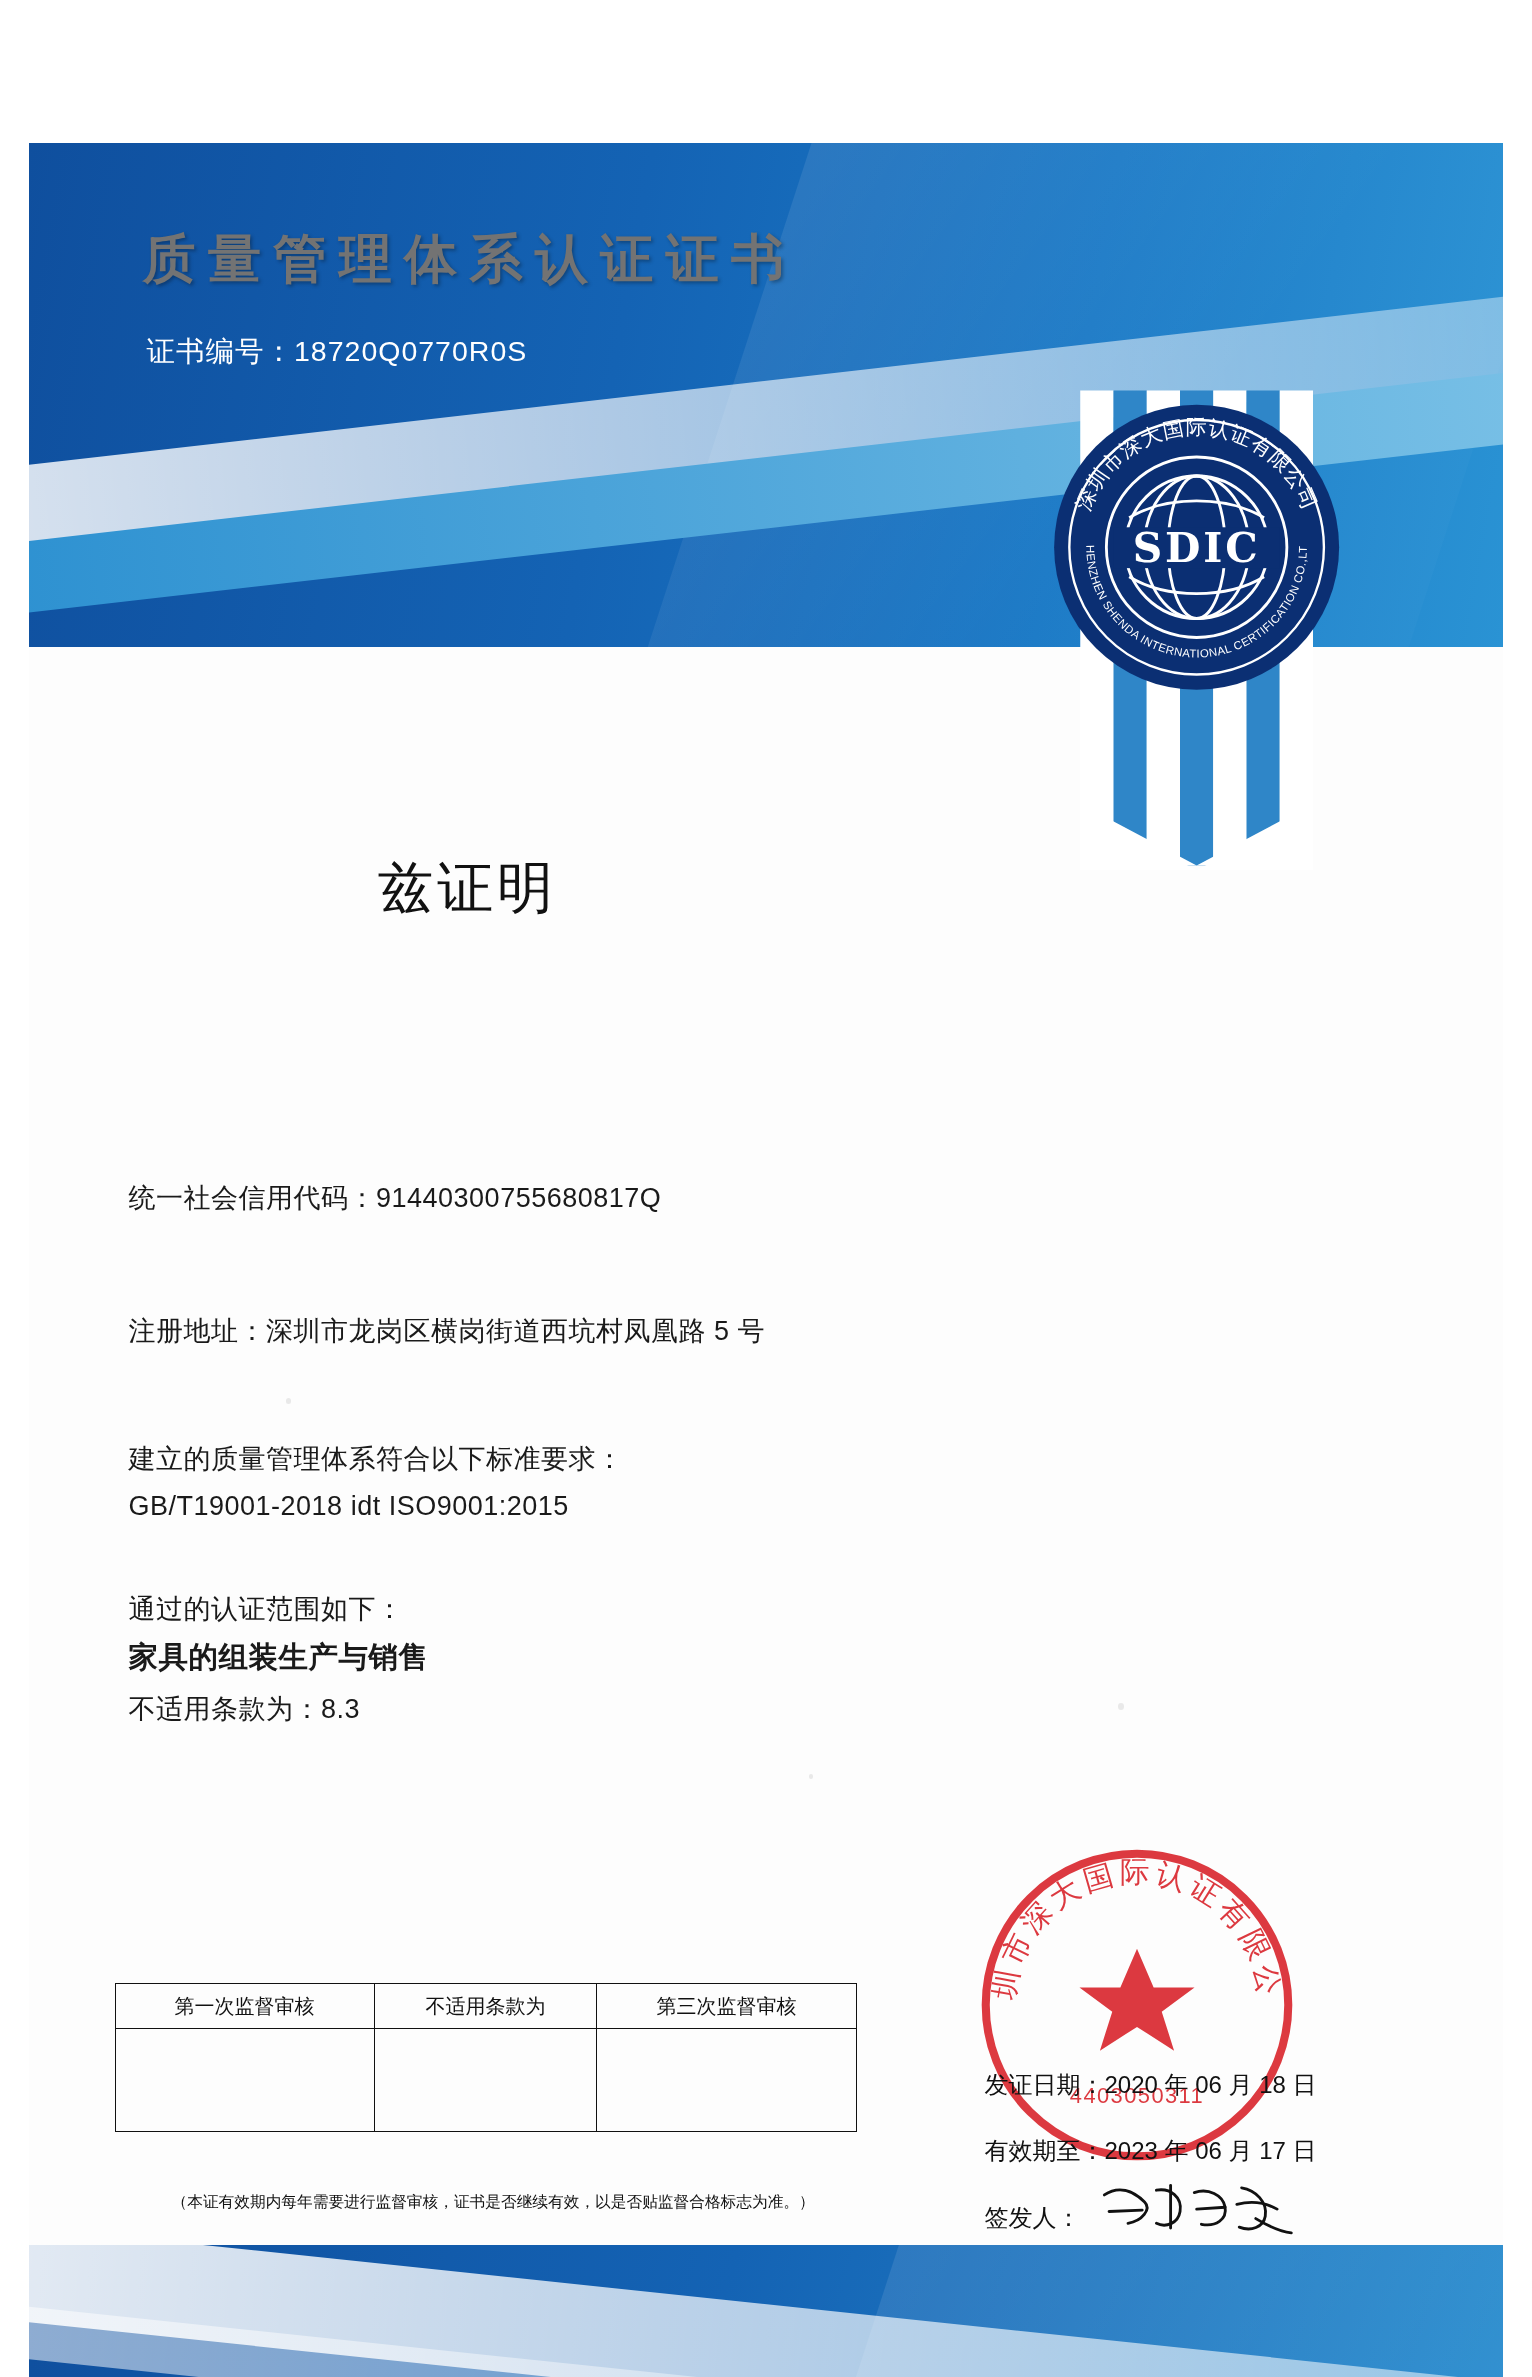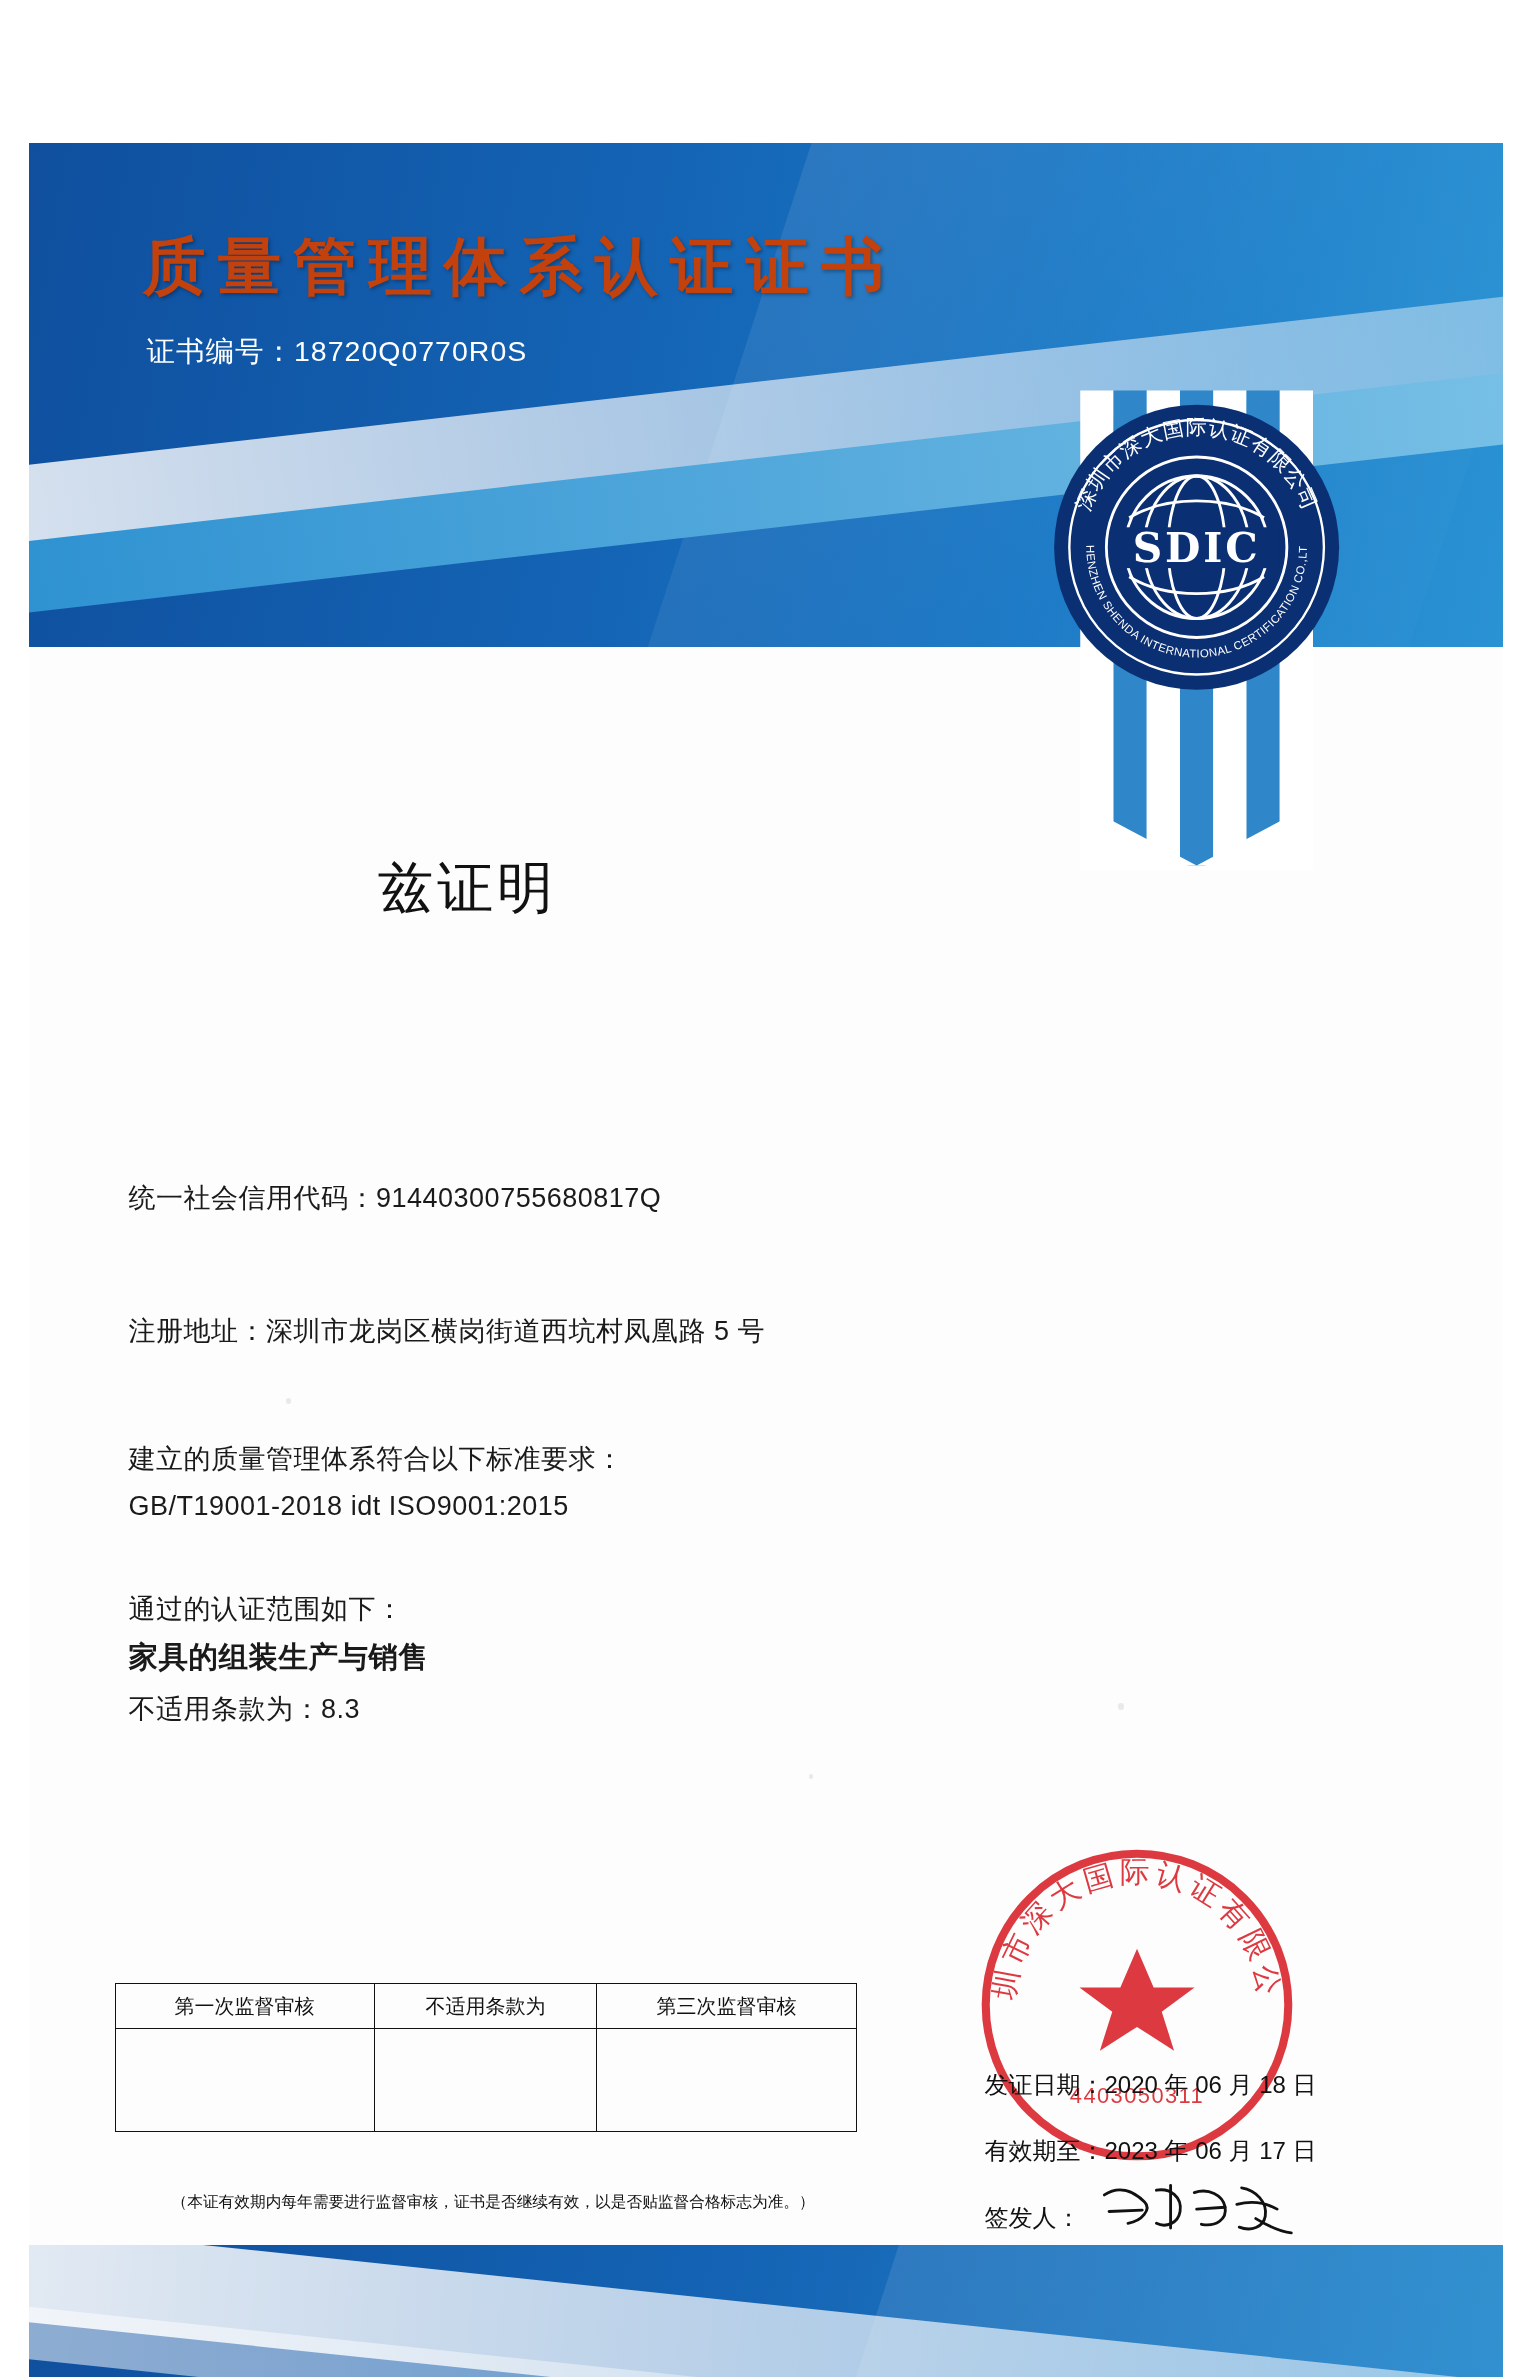--- a/index.html
+++ b/index.html
@@ -65,23 +65,23 @@
     background: linear-gradient(115deg, rgba(255,255,255,0.10) 0%, rgba(255,255,255,0.02) 60%);
     transform: skewX(-18deg);
   }
 
   .cert-title {
     position: absolute;
     left: 114px;
     top: 81px;
     font-family: "DejaVu Serif", "Liberation Serif", serif;
     font-weight: 700;
-    font-size: 63px;
+    font-size: 53px;
     letter-spacing: 12.4px;
-    color: #c2410c;
+    color: #737373;
     white-space: nowrap;
     text-shadow: 1.9px 2.4px 3.8px rgba(0,0,0,0.30);
   }
   .cert-number {
     position: absolute;
     left: 118px;
     top: 190px;
     font-size: 28.5px;
     color: #ffffff;
     letter-spacing: 1px;

